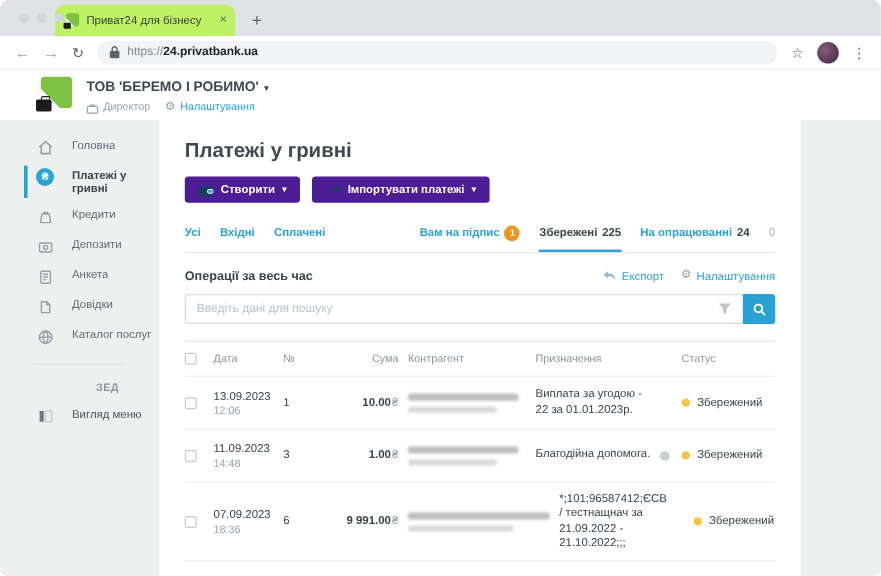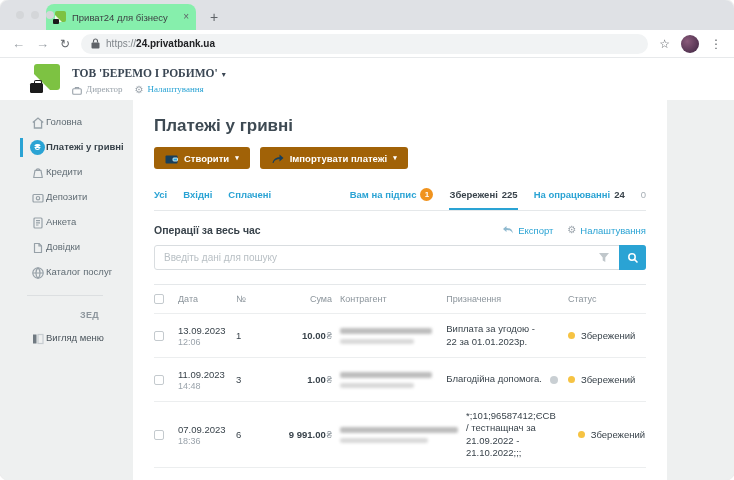--- a/index.html
+++ b/index.html
@@ -5,21 +5,21 @@
   * { margin:0; padding:0; box-sizing:border-box; }
   html,body { background:#fff; }
   body { font-family:"Liberation Sans", sans-serif; width:734px; height:480px; }
   .window { width:734px; height:480px; border-radius:9px; overflow:hidden; background:#EEF0F0;
             box-shadow:0 0 0 1px rgba(0,0,0,.07); position:relative; }
 
   
   .tabstrip { height:30px; background:#DFE1E5; display:flex; align-items:flex-end; position:relative; }
   .traffic { position:absolute; left:16px; top:11px; display:flex; gap:7px; }
   .traffic i { width:8px; height:8px; border-radius:50%; background:#D4D6D9; display:block; }
-  .tab { margin-left:46px; width:150px; height:26px; background:#86efac; border-radius:8px 8px 0 0;
+  .tab { margin-left:46px; width:150px; height:26px; background:#bef264; border-radius:8px 8px 0 0;
          display:flex; align-items:center; gap:6px; padding:0 7px; }
   .tab-title { flex:1; font-size:9.5px; color:#3C4043; white-space:nowrap; overflow:hidden; text-overflow:ellipsis; }
   .tab-close { font-size:10px; color:#5F6368; line-height:1; }
   .newtab { font-size:14px; color:#5F6368; margin-left:14px; padding-bottom:5px; }
   .favicon { width:13px; height:13px; position:relative; flex:0 0 13px; }
   .logo-sq { position:absolute; right:0; top:0; width:11px; height:11px; background:#7DC242; border-radius:2px; }
   .logo-sq:after { content:""; position:absolute; left:0; bottom:0; width:0; height:0;
                    border-left:7px solid #fff; border-top:7px solid transparent; opacity:.9; }
   .logo-case { position:absolute; left:0; bottom:0; width:6px; height:5px; background:#1b1b1b; border-radius:1px; }
 
@@ -29,21 +29,21 @@
   .nav-ic.reload { color:#5F6368; font-size:12px; }
   .urlpill { flex:1; height:20px; background:#F1F3F4; border-radius:10px; display:flex; align-items:center;
              gap:6px; padding:0 10px; font-size:10px; }
   .scheme { color:#80868B; } .host { color:#202124; font-weight:bold; }
   .star { font-size:12px; color:#5F6368; }
   .chrome-avatar { width:18px; height:18px; border-radius:50%;
                    background:radial-gradient(circle at 35% 35%, #8a5a7a, #3c2340); }
   .menu-dots { font-size:12px; color:#5F6368; }
 
   
-  .siteheader { height:42px; background:#fff; display:flex; align-items:center; padding:0 30px 0 30px;font-family:Liberation Serif, serif; }
+  .siteheader { height:42px; background:#fff; display:flex; align-items:center; padding:0 30px 0 30px; }
   .biglogo { width:30px; height:30px; position:relative; margin-right:12px; }
   .biglogo .sq { position:absolute; right:0; top:0; width:26px; height:26px; background:#7DC242; border-radius:3px; }
   .biglogo .sq:after { content:""; position:absolute; left:0; bottom:0; width:0; height:0;
                        border-left:16px solid #fff; border-top:16px solid transparent; }
   .biglogo .sq:before { content:""; position:absolute; left:3px; bottom:3px; width:0; height:0;
                         border-left:13px solid #7DC242; border-top:13px solid transparent; z-index:1; opacity:0; }
   .biglogo .case { position:absolute; left:0; bottom:1px; width:13px; height:10px; background:#1b1b1b;
                    border-radius:1.5px; z-index:2; }
   .biglogo .case:before { content:""; position:absolute; left:3.5px; top:-3px; width:6px; height:3px;
                           border:1.5px solid #1b1b1b; border-bottom:none; border-radius:2px 2px 0 0; }
@@ -56,38 +56,38 @@
   .gear { color:#9AA3AB; font-size:10px; line-height:1; }
   .hdr-right { margin-left:auto; display:flex; align-items:center; gap:15px; }
   .phone-num { font-size:10.5px; color:#2AA3D4; margin-left:-9px; }
   .hdr-avatar { width:20px; height:20px; border-radius:50%; background:#B6BDC2; color:#fff; font-size:10px;
                 font-weight:bold; display:flex; align-items:center; justify-content:center; }
   .lang { font-size:10px; font-weight:bold; color:#2AA3D4; border-bottom:1px dotted #2AA3D4; padding-bottom:1px; }
 
   
   .app-body { display:flex; height:380px; background:#EEF0F0; }
   .sidebar { width:133px; flex:0 0 133px; padding-top:10px; }
-  .sb-item { position:relative; display:flex; gap:1px; padding:5px 4px 5px 30px; align-items:flex-start;
+  .sb-item { position:relative; display:flex; gap:15px; padding:5px 4px 5px 30px; align-items:flex-start;
              font-size:9.5px; color:#5F6B73; line-height:1.18; }
   .sb-item .lbl { padding-top:1px; }
   .sb-item.active .lbl { color:#39434B; font-weight:bold; }
   .sb-item.active:before { content:""; position:absolute; left:20px; top:3px; bottom:3px; width:3px; background:#2AA3D4; }
   .sb-ic { width:15px; height:15px; flex:0 0 15px; display:flex; align-items:center; justify-content:center; }
   .uah-circle { width:15px; height:15px; border-radius:50%; background:#2AA3D4; color:#fff; font-size:9px;
                 font-weight:bold; display:flex; align-items:center; justify-content:center; }
   .sb-divider { height:1px; background:#DCDFE1; margin:10px 30px 10px 27px; }
   .sb-zed { font-size:9px; color:#8C959C; font-weight:bold; padding:4px 0 6px 80px; letter-spacing:.3px; }
   .sb-add .lbl { border-bottom:1px dashed #9AA3AB; color:#6E7880; }
   .sb-view .lbl { color:#49535B; }
 
   
   .panel { width:534px; flex:0 0 534px; background:#fff; padding:16px 21px 0 21px; overflow:hidden; }
   .page-title { font-size:17px; font-weight:bold; color:#3E4A53; }
   .btn-row { display:flex; gap:10px; margin-top:11px; }
-  .btn { background:#a16207; color:#fff; border:none; border-radius:3px; height:22px; padding:0 11px;
+  .btn { background:#4c1d95; color:#fff; border:none; border-radius:3px; height:22px; padding:0 11px;
          font-family:"Liberation Sans",sans-serif; font-size:9.5px; font-weight:bold;
          display:inline-flex; align-items:center; gap:6px; }
   .btn .caret { font-size:7px; }
 
   .tabsrow { display:flex; align-items:center; gap:16px; margin-top:19px; padding-bottom:9px;
              border-bottom:1px solid #E5E8EA; font-size:9.5px; font-weight:bold; }
   .tabsrow .spacer { flex:1; }
   .t-link { color:#2AA3D4; }
   .t-item { display:flex; align-items:center; gap:4px; }
   .t-active { color:#39434B; position:relative; }

